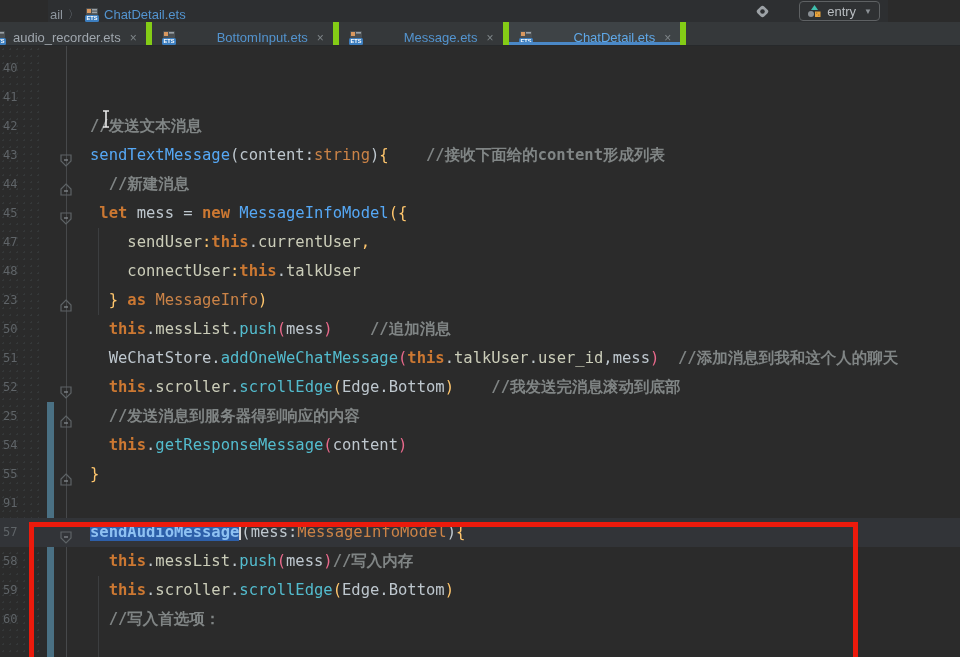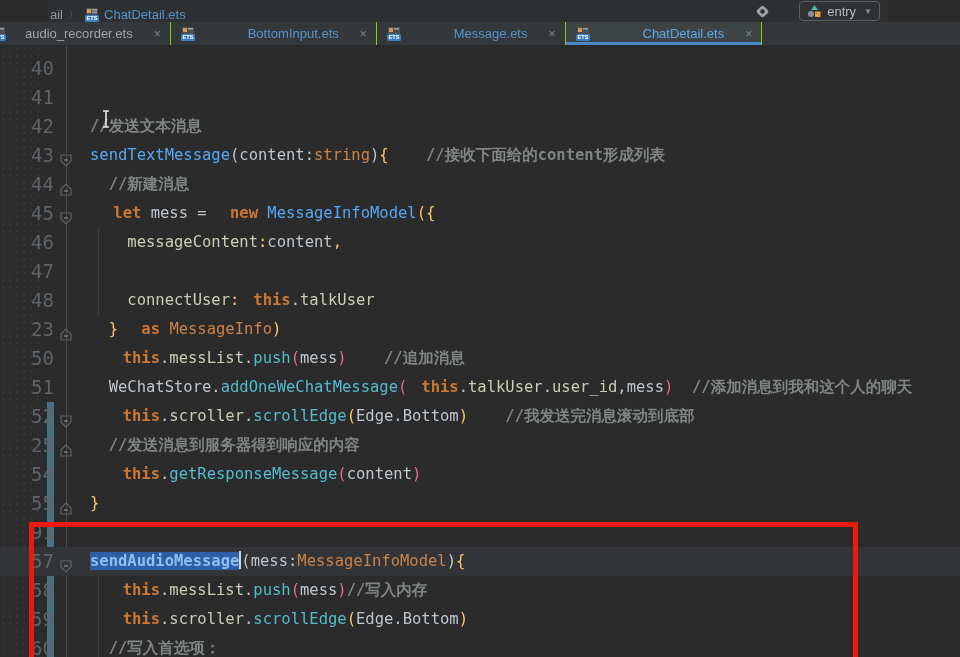--- a/index.html
+++ b/index.html
@@ -21,44 +21,44 @@
   .toolbar-right{position:absolute;right:8px;top:0;height:22px;display:flex;align-items:center;gap:28px;}
   .gear{width:17px;height:17px;cursor:pointer;}
   .runcfg{display:flex;align-items:center;gap:6px;border:1px solid #5E6163;border-radius:4px;
           height:18px;padding:0 7px;cursor:pointer;color:#B9BDC1;font-size:13px;background:#2F3133;}
   .runcfg .dd{font-size:8px;color:#8C9196;margin-left:2px;}
   
   .etsicon{width:16px;height:15px;display:inline-block;flex:0 0 auto;}
   
   .tabbar{position:absolute;left:0;top:22px;width:960px;height:24px;background:var(--tabbar-bg);
           display:flex;align-items:stretch;font-size:13px;overflow:hidden;border-bottom:1px solid #27292B;box-sizing:border-box;}
-  .tab{display:flex;align-items:center;gap:18px;padding:0 9px;cursor:pointer;position:relative;border-right:1px solid #84cc16;}
+  .tab{display:flex;align-items:flex-end;gap:6px;padding:0 9px;cursor:pointer;position:relative;border-right:6px solid #84cc16;}
   .tab .lbl{white-space:nowrap;}
   .tab .x{color:#7F8689;font-size:12px;margin-left:3px;cursor:pointer;}
   .tab.mod .lbl{color:var(--tabblue);margin-left:34px;}
   .tab.plain .lbl{color:var(--tabgray);}
   .tab.first{padding-left:0;}
   .tab.first .etsicon{margin-left:-9px;}
   .tab.active{background:var(--tab-active-bg);}
   .tab.active .lbl{color:#5FA8E8;}
   .tab.active::after{content:"";position:absolute;left:0;right:0;bottom:0;height:3px;background:var(--accent);}
   
   .editor{position:absolute;left:0;top:46px;width:960px;height:611px;background:var(--editor-bg);overflow:hidden;
           font-family:"DejaVu Sans Mono","Liberation Mono",monospace;font-size:15.5px;}
   .gutter-dots{position:absolute;left:0;top:0;width:44px;height:611px;
      background-image:radial-gradient(#383B3D 1px,transparent 1px);background-size:7px 7px;opacity:.8;}
   .fold-line{position:absolute;left:66px;top:0;width:1px;height:611px;background:#47494B;}
   .indent-guide{position:absolute;width:1px;background:#3C3E40;}
   .code-lines{position:absolute;left:0;top:8px;width:100%;}
   .code-row{position:relative;height:29px;line-height:29px;white-space:pre;}
   .code-row.current{background:#323438;}
-  .code-row .num{position:absolute;left:3px;top:0;font-size:19px;color:var(--num);cursor:pointer;margin-left:28px;}
+  .code-row .num{position:absolute;left:3px;top:0;font-size:12px;color:var(--num);cursor:pointer;}
   .code-row .fold{position:absolute;left:59px;top:8px;width:14px;height:14px;cursor:pointer;}
   .code-row .content{position:absolute;left:90px;top:0;}
-  .tk-kw{color:var(--kw);font-weight:bold;margin-left:14px;}
+  .tk-kw{color:var(--kw);font-weight:bold;}
   .tk-fn{color:var(--fn);}
   .tk-call{color:var(--call);}
   .tk-type{color:var(--type);}
   .tk-cm{color:var(--cm);font-weight:bold;}
   .tk-gold{color:var(--gold);}
   .tk-pink{color:var(--pink);}
   .tk-pl{color:var(--pl);}
   .tk-fld{color:var(--fld);}
   .tk-sel{color:#8EC1F2;background:var(--sel-bg);font-weight:bold;}
   .tk-caret{display:inline-block;width:2px;height:18px;background:#D4D4D4;vertical-align:-3px;}
@@ -165,22 +165,21 @@
               <line x1="5" y1="6" x2="9" y2="6" stroke="#8A9094" stroke-width="1.2"></line>
             </svg></span><span class="content"><span class="tk-fn">sendTextMessage</span><span class="tk-pl">(</span><span class="tk-pl">content</span><span class="tk-pl">:</span><span class="tk-type">string</span><span class="tk-pl">)</span><span class="tk-gold">{</span><span class="tk-pl">    </span><span class="tk-cm">//接收下面给的content形成列表</span></span></div>
         <div class="code-row"><span class="num">44</span><span class="fold"><svg width="14" height="14" viewBox="0 0 14 14">
               <polygon points="7,1 12,6 12,12 2,12 2,6" fill="none" stroke="#5E6366" stroke-width="1.2"></polygon>
               <line x1="5" y1="8" x2="9" y2="8" stroke="#8A9094" stroke-width="1.2"></line>
             </svg></span><span class="content"><span class="tk-pl">  </span><span class="tk-cm">//新建消息</span></span></div>
         <div class="code-row"><span class="num">45</span><span class="fold"><svg width="14" height="14" viewBox="0 0 14 14">
               <polygon points="2,1 12,1 12,7 7,12 2,7" fill="none" stroke="#5E6366" stroke-width="1.2"></polygon>
               <line x1="5" y1="6" x2="9" y2="6" stroke="#8A9094" stroke-width="1.2"></line>
             </svg></span><span class="content"><span class="tk-pl"> </span><span class="tk-kw">let</span><span class="tk-pl"> mess = </span><span class="tk-kw">new</span><span class="tk-pl"> </span><span class="tk-fn">MessageInfoModel</span><span class="tk-gold">({</span></span></div>
-        <div class="code-row"><span class="num">46</span><span class="content"><span class="tk-pl">    </span><span class="tk-fld">messageContent</span><span class="tk-gold">:</span><span class="tk-pl">content</span><span class="tk-gold">,</span></span></div>
-        <div class="code-row"><span class="num">47</span></div>
+        <div class="code-row"><span class="num">47</span><span class="content"><span class="tk-pl">    </span><span class="tk-fld">sendUser</span><span class="tk-gold">:</span><span class="tk-kw">this</span><span class="tk-pl">.</span><span class="tk-fld">currentUser</span><span class="tk-gold">,</span></span></div>
         <div class="code-row"><span class="num">48</span><span class="content"><span class="tk-pl">    </span><span class="tk-fld">connectUser</span><span class="tk-gold">:</span><span class="tk-kw">this</span><span class="tk-pl">.</span><span class="tk-fld">talkUser</span></span></div>
         <div class="code-row"><span class="num">23</span><span class="fold"><svg width="14" height="14" viewBox="0 0 14 14">
               <polygon points="7,1 12,6 12,12 2,12 2,6" fill="none" stroke="#5E6366" stroke-width="1.2"></polygon>
               <line x1="5" y1="8" x2="9" y2="8" stroke="#8A9094" stroke-width="1.2"></line>
             </svg></span><span class="content"><span class="tk-pl">  </span><span class="tk-gold">}</span><span class="tk-pl"> </span><span class="tk-kw">as</span><span class="tk-pl"> </span><span class="tk-type">MessageInfo</span><span class="tk-gold">)</span></span></div>
         <div class="code-row"><span class="num">50</span><span class="content"><span class="tk-pl">  </span><span class="tk-kw">this</span><span class="tk-pl">.</span><span class="tk-fld">messList</span><span class="tk-pl">.</span><span class="tk-call">push</span><span class="tk-pink">(</span><span class="tk-pl">mess</span><span class="tk-pink">)</span><span class="tk-pl">    </span><span class="tk-cm">//追加消息</span></span></div>
         <div class="code-row"><span class="num">51</span><span class="content"><span class="tk-pl">  </span><span class="tk-pl">WeChatStore</span><span class="tk-pl">.</span><span class="tk-call">addOneWeChatMessage</span><span class="tk-pink">(</span><span class="tk-kw">this</span><span class="tk-pl">.</span><span class="tk-fld">talkUser</span><span class="tk-pl">.</span><span class="tk-fld">user_id</span><span class="tk-pl">,</span><span class="tk-pl">mess</span><span class="tk-pink">)</span><span class="tk-pl">  </span><span class="tk-cm">//添加消息到我和这个人的聊天</span></span></div>
         <div class="code-row"><span class="num">52</span><span class="fold"><svg width="14" height="14" viewBox="0 0 14 14">
               <polygon points="2,1 12,1 12,7 7,12 2,7" fill="none" stroke="#5E6366" stroke-width="1.2"></polygon>
               <line x1="5" y1="6" x2="9" y2="6" stroke="#8A9094" stroke-width="1.2"></line>

